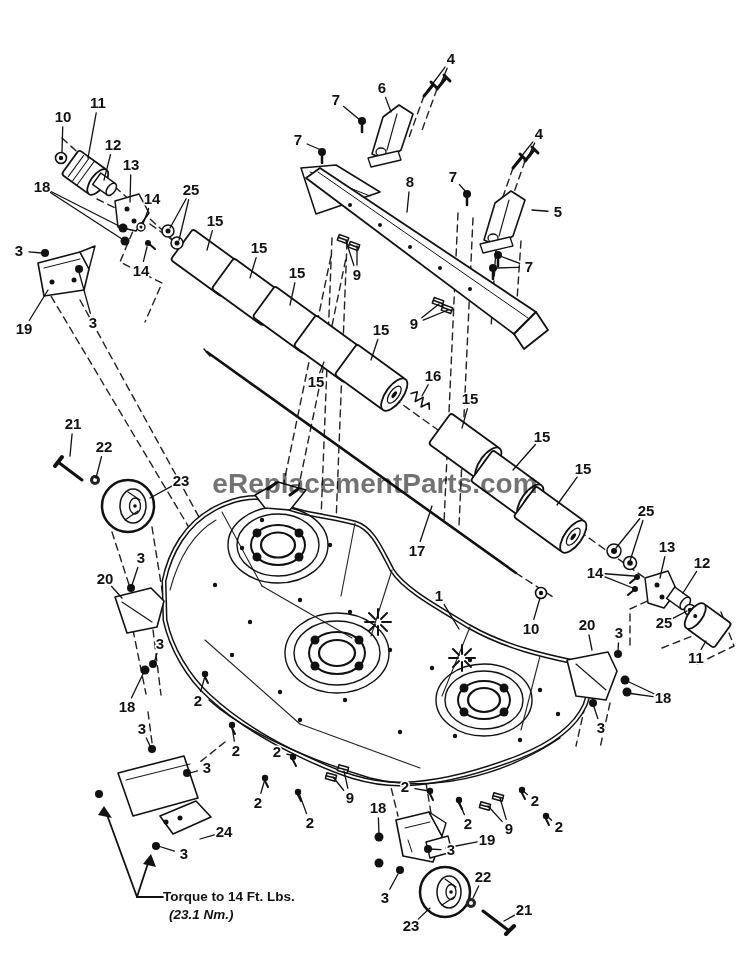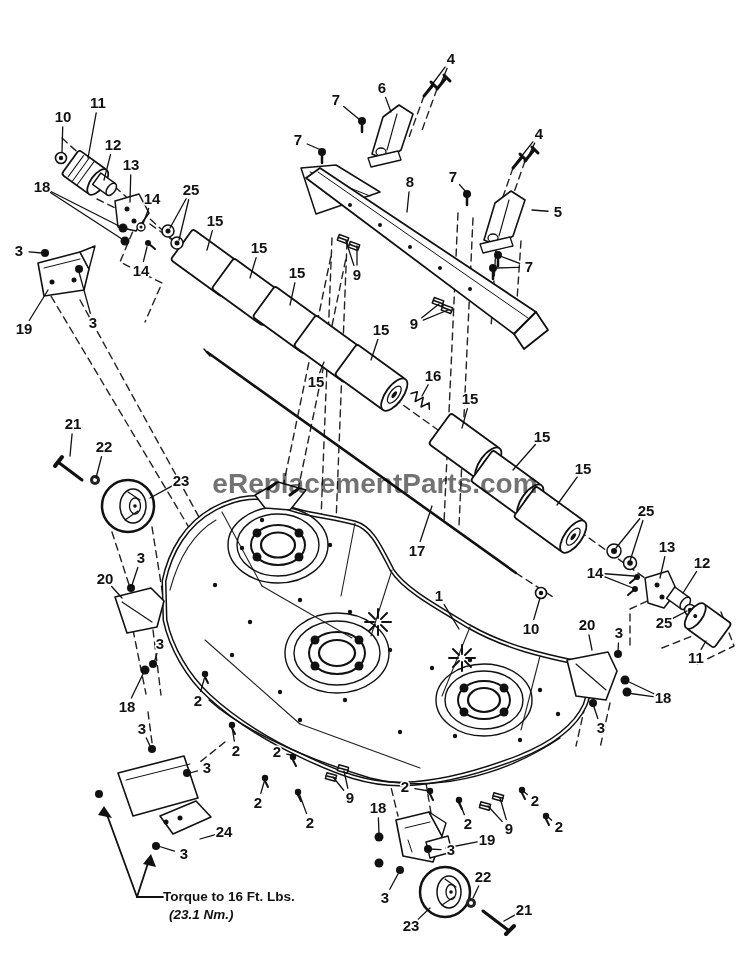--- a/index.html
+++ b/index.html
@@ -714,15 +714,15 @@
       <text x="509" y="834" text-anchor="middle" class="callout">9</text>
       <text x="468" y="829" text-anchor="middle" class="callout">2</text>
       <text x="535" y="806" text-anchor="middle" class="callout">2</text>
       <text x="559" y="832" text-anchor="middle" class="callout">2</text>
     </g>
 </svg>
 
 <div class="wm">eReplacementParts.com</div>
 
 <div class="note">
-  <div>Torque to 16 Ft. Lbs.</div>
+  <div>Torque to 14 Ft. Lbs.</div>
   <div class="l2">(23.1 Nm.)</div>
 </div>
 
 </body></html>

